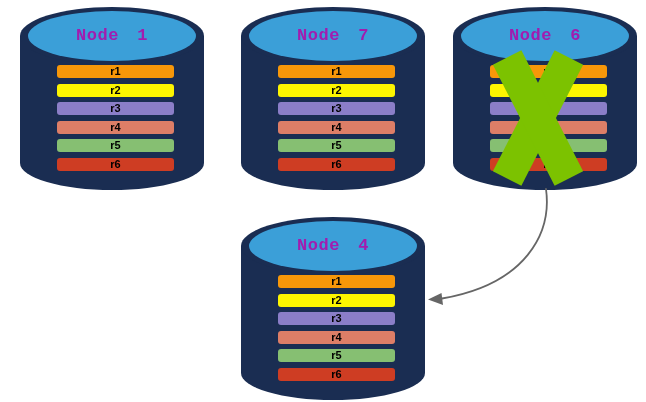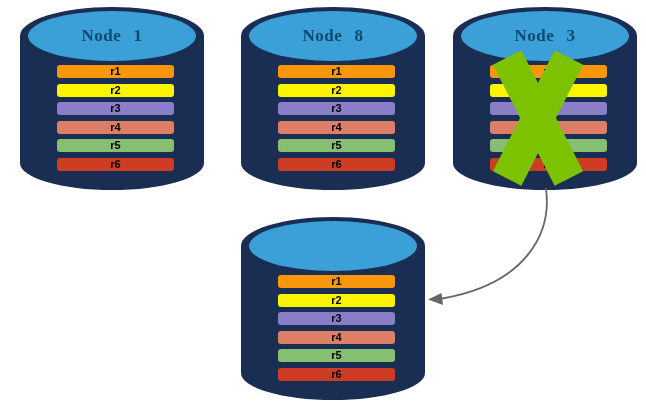--- a/index.html
+++ b/index.html
@@ -16,22 +16,22 @@
   .cyl-top {
     position:absolute; left:0; top:0; width:184px; height:58px;
     background:#1A2D52; border-radius:50%;
   }
   .cyl-top-inner {
     position:absolute; left:8px; top:4px; width:168px; height:50px;
     background:#3B9FD8; border-radius:50%;
   }
   .node-title {
     position:absolute; left:0; top:16px; width:184px; height:26px; line-height:26px;
-    text-align:center; color:#0c4a6e; font-weight:bold; font-size:17px;
-    font-family:Liberation Serif, serif; word-spacing:0.45em; letter-spacing:0.5px;
+    text-align:center; color:#a21caf; font-weight:bold; font-size:17px;
+    font-family:Liberation Mono, monospace; word-spacing:0.45em; letter-spacing:0.5px;
   }
   .rows { position:absolute; left:37px; top:58px; width:117px; }
   .row {
     height:13px; line-height:13px; margin-bottom:5.5px; border-radius:3px;
     text-align:center; color:#000000; font-weight:bold; font-size:11px;
     font-family:"Liberation Sans", sans-serif;
   }
   .x-bar {
     position:absolute; left:69px; top:43px; width:32px; height:136px;
   }
@@ -58,52 +58,53 @@
       <div class="row" style="background: rgb(221, 126, 103);">r4</div>
       <div class="row" style="background: rgb(134, 191, 114);">r5</div>
       <div class="row" style="background: rgb(206, 61, 35);">r6</div>
     </div>
   </div>
 
   <div class="node" style="left:241px; top:7px;">
     <div class="cyl-body" style="background: rgb(26, 45, 82);"></div>
     <div class="cyl-top" style="background: rgb(26, 45, 82);"></div>
     <div class="cyl-top-inner" style="background: rgb(59, 159, 216);"></div>
-    <div class="node-title">Node 8</div>
+    <div class="node-title">Node 7</div>
     <div class="rows">
       <div class="row" style="background: rgb(247, 151, 9);">r1</div>
       <div class="row" style="background: rgb(253, 245, 0);">r2</div>
       <div class="row" style="background: rgb(139, 126, 200);">r3</div>
       <div class="row" style="background: rgb(221, 126, 103);">r4</div>
       <div class="row" style="background: rgb(134, 191, 114);">r5</div>
       <div class="row" style="background: rgb(206, 61, 35);">r6</div>
     </div>
   </div>
 
   <div class="node" style="left:453px; top:7px;">
     <div class="cyl-body" style="background: rgb(26, 45, 82);"></div>
     <div class="cyl-top" style="background: rgb(26, 45, 82);"></div>
     <div class="cyl-top-inner" style="background: rgb(59, 159, 216);"></div>
-    <div class="node-title">Node 3</div>
+    <div class="node-title">Node 6</div>
     <div class="rows">
       <div class="row" style="background: rgb(247, 151, 9);">r1</div>
       <div class="row" style="background: rgb(253, 245, 0);">r2</div>
       <div class="row" style="background: rgb(139, 126, 200);">r3</div>
       <div class="row" style="background: rgb(221, 126, 103);">r4</div>
       <div class="row" style="background: rgb(134, 191, 114);">r5</div>
       <div class="row" style="background: rgb(206, 61, 35);">r6</div>
     </div>
     <div class="x-bar b1" style="background: rgb(124, 194, 0);"></div>
     <div class="x-bar b2" style="background: rgb(124, 194, 0);"></div>
   </div>
 
   <div class="node" style="left:241px; top:217px;">
     <div class="cyl-body" style="background: rgb(26, 45, 82);"></div>
     <div class="cyl-top" style="background: rgb(26, 45, 82);"></div>
     <div class="cyl-top-inner" style="background: rgb(59, 159, 216);"></div>
+    <div class="node-title">Node 4</div>
     <div class="rows">
       <div class="row" style="background: rgb(247, 151, 9);">r1</div>
       <div class="row" style="background: rgb(253, 245, 0);">r2</div>
       <div class="row" style="background: rgb(139, 126, 200);">r3</div>
       <div class="row" style="background: rgb(221, 126, 103);">r4</div>
       <div class="row" style="background: rgb(134, 191, 114);">r5</div>
       <div class="row" style="background: rgb(206, 61, 35);">r6</div>
     </div>
   </div>
 

